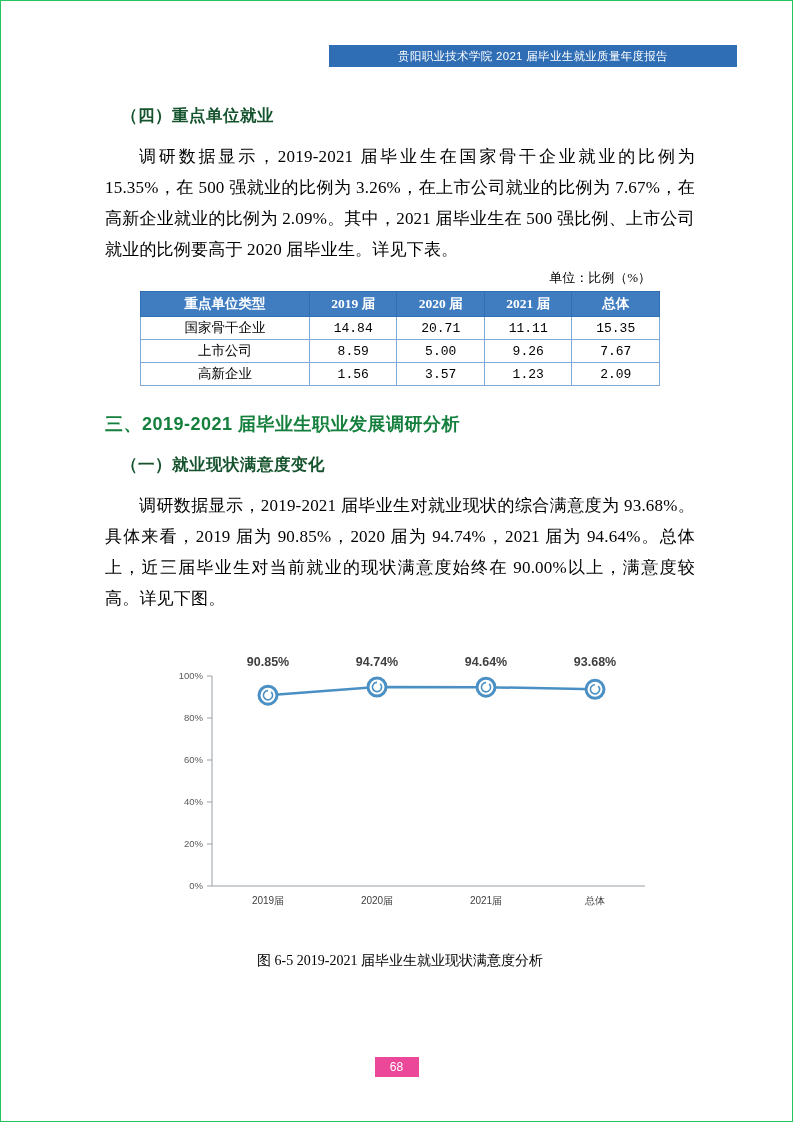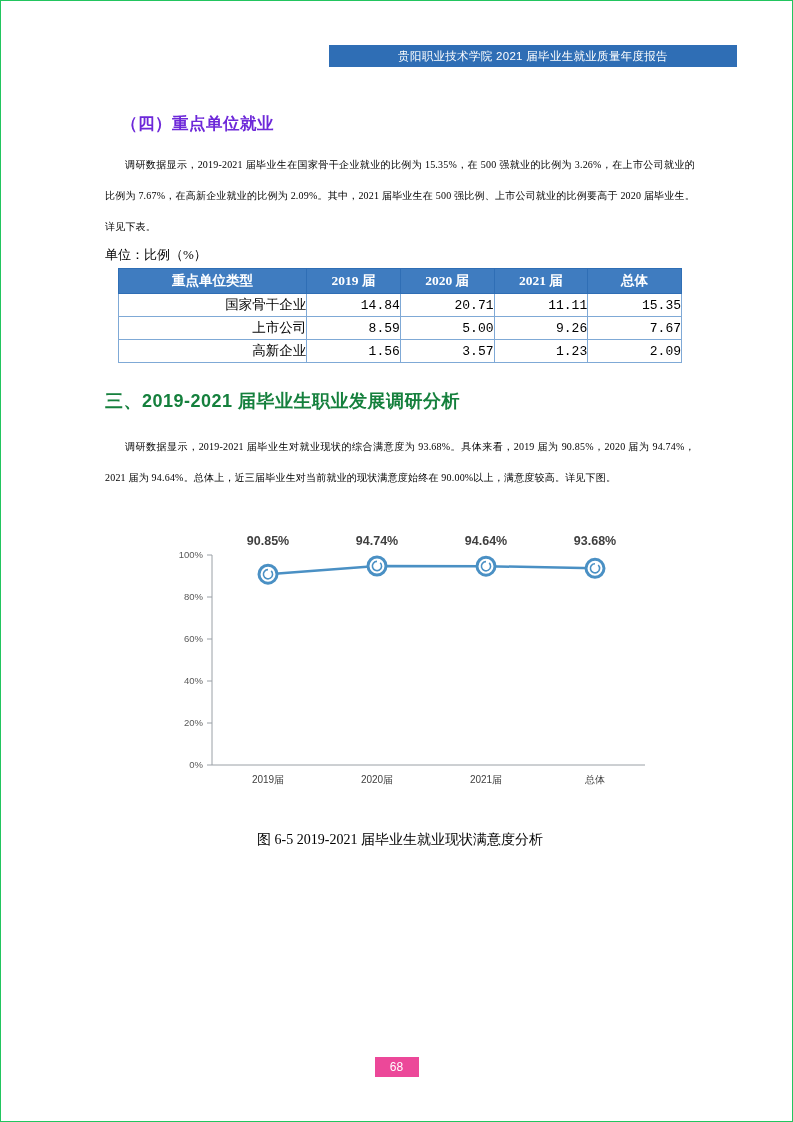--- a/index.html
+++ b/index.html
@@ -44,71 +44,72 @@
     position: absolute;
     top: 96px;
     left: 104px;
     width: 590px;
   }
 
   h3.sub-heading {
     font-family: "Liberation Sans", sans-serif;
     font-size: 16.5px;
     font-weight: bold;
-    color: #6d28d9;
-    margin: 16px 0 14px 16px;
+    color: #14532d;
+    margin: 8px 0 14px 16px;
     letter-spacing: .5px;
   }
   h2.section-heading {
     font-family: "Liberation Sans", sans-serif;
     font-size: 18px;
     font-weight: bold;
     color: #15803d;
     margin: 26px 0 18px 0;
     letter-spacing: .5px;
   }
 
   p.para {
-    font-size: 10px;
+    font-size: 17px;
     line-height: 31px;
     margin: 0 0 4px 0;
     text-align: justify;
     text-indent: 2em;
     letter-spacing: .2px;
   }
 
   .table-caption {
     text-align: center;
     font-size: 13.5px;
     margin: 10px 0 2px 0;
   }
   .table-unit {
+    text-align: right;
     font-size: 13px;
     margin: 0 44px 4px 0;
   }
 
   table.data {
     border-collapse: collapse;
-    width: 564px;
+    width: 520px;
     margin: 0 auto;
     font-size: 13.5px;
   }
   table.data th {
     background: #3f7cc0;
     color: #ffffff;
     font-weight: bold;
     border: 1px solid #2f6eb5;
     padding: 3px 4px;
     text-align: center;
     font-size: 13.5px;
   }
   table.data td {
     border: 1px solid #7fa9d6;
     padding: 2px 0;
-    text-align: right;
+    text-align: center;
     font-family: "Liberation Serif", serif;
     margin-left: 28px;
   }
   table.data td.label {
     font-size: 13.5px;
   }
   table.data td.num {
     font-family: "Liberation Mono", monospace;
     font-size: 13px;
   }
@@ -204,20 +205,21 @@
           <td class="num">1.56</td>
           <td class="num">3.57</td>
           <td class="num">1.23</td>
           <td class="num">2.09</td>
         </tr>
       </tbody>
     </table>
 
     <h2 class="section-heading">三、2019-2021 届毕业生职业发展调研分析</h2>
 
+    <h3 class="sub-heading">（一）就业现状满意度变化</h3>
 
     <p class="para">调研数据显示，2019-2021 届毕业生对就业现状的综合满意度为 93.68%。具体来看，2019 届为 90.85%，2020 届为 94.74%，2021 届为 94.64%。总体上，近三届毕业生对当前就业的现状满意度始终在 90.00%以上，满意度较高。详见下图。</p>
 
     <div class="chart-wrap">
       <svg width="560" height="270" viewBox="0 0 560 270">
 
         <line x1="92" y1="20" x2="92" y2="230" stroke="#9aa0a6" stroke-width="1"></line>
         <line x1="92" y1="230" x2="525" y2="230" stroke="#9aa0a6" stroke-width="1"></line>
 
         <g>

